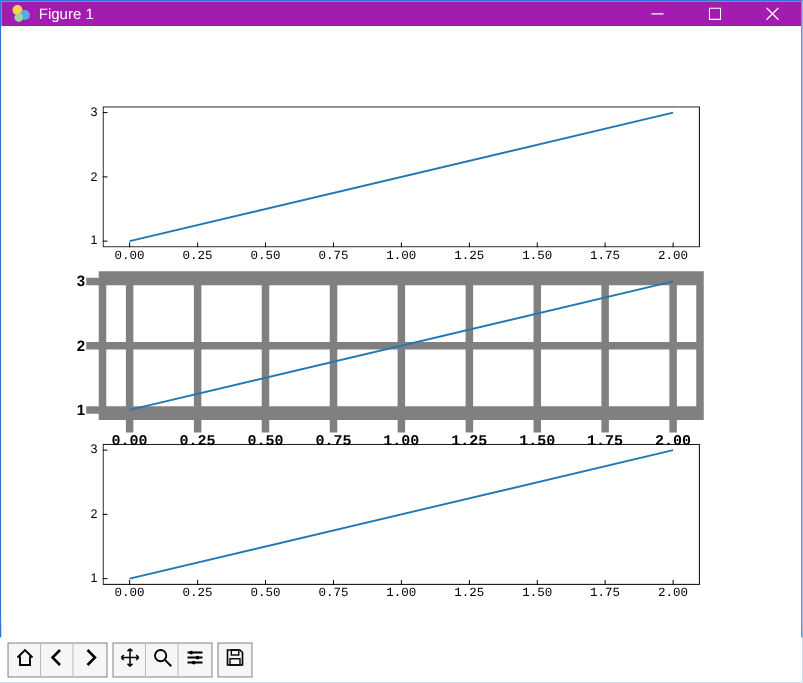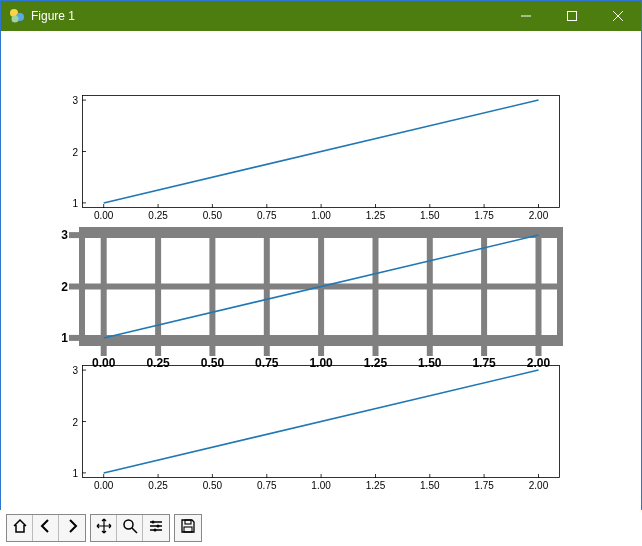--- a/index.html
+++ b/index.html
@@ -6,22 +6,22 @@
   html, body { margin:0; padding:0; }
   body {
     width:642px; height:546px;
     font-family: "Segoe UI", Tahoma, sans-serif;
     background:#fff;
     overflow:hidden;
     border:1px solid #2e76cf;
   }
   
   .titlebar {
-    height:30px;
-    background:#4d7c0f;
+    height:20px;
+    background:#a21caf;
     color:#fff;
     display:flex;
     align-items:center;
     font-size:12px;
     user-select:none;
   }
   .titlebar .app-icon {
     width:16px; height:16px;
     margin:0 6px 0 8px;
     display:flex;align-items:center;justify-content:center;
@@ -48,21 +48,21 @@
     left:81px;
     width:478px;
   }
   .axes svg { display:block; }
   .axes .spines { fill:none; stroke:#000; stroke-width:0.8; }
   .line { fill:none; stroke:#1f77b4; stroke-width:1.5; }
   
   .yticks { position:absolute; left:-22px; top:0; bottom:0; width:18px; }
   .ytick { position:absolute; right:0; transform:translateY(-50%); font-size:10px; color:#000; text-align:right; width:18px;}
   
-  .xticks { position:absolute; left:0; right:0; height:16px; }
+  .xticks { position:absolute; left:0; right:0; height:16px;font-family:Liberation Mono, monospace; }
   .xtick { position:absolute; top:0; transform:translateX(-50%); font-size:10px; color:#000; white-space:nowrap; }
   
   .axes.mid .ytick, .axes.mid .xtick { font-weight:700; font-size:12px; }
   .axes.mid .spines { stroke-width:6; stroke:#808080; }
   .axes.mid .grid { stroke:#808080; stroke-width:6; }
   .axes.mid .tickmark { stroke:#808080; stroke-width:6; }
   .tickmark { stroke:#000; stroke-width:0.8; }
   
   .toolbar {
     position:absolute;

